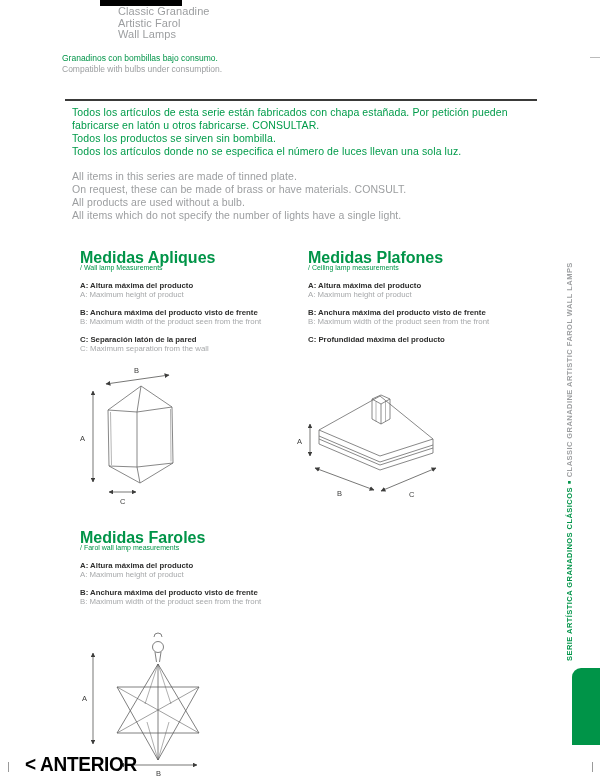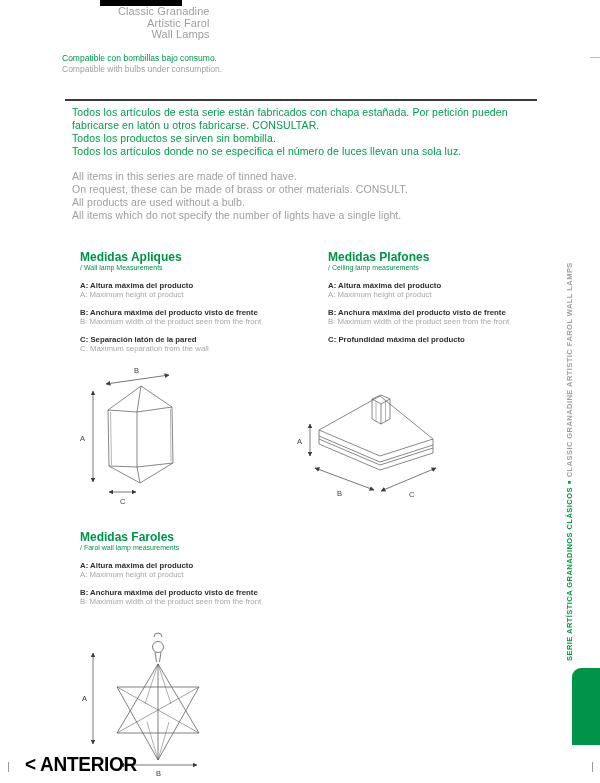--- a/index.html
+++ b/index.html
@@ -3,37 +3,37 @@
 <meta charset="utf-8">
 <style>
   html,body{margin:0;padding:0;background:#fff;}
   .page{position:relative;width:600px;height:783px;background:#ffffff;overflow:hidden;
         font-family:"Liberation Sans", sans-serif;-webkit-font-smoothing:antialiased;}
   .abs{position:absolute;}
   
   .top-bar{left:100px;top:0;width:82px;height:6px;background:#000;}
   
   .title-es{left:33px;top:6px;color:#009448;font-weight:bold;font-size:11px;line-height:11.5px;letter-spacing:.1px;}
-  .title-en{left:118px;top:6px;color:#9c9ea0;font-size:11px;line-height:11.5px;letter-spacing:.1px;text-align:right;}
+  .title-en{left:118px;top:6px;color:#9c9ea0;font-size:11px;line-height:11.5px;letter-spacing:.1px;}
   
   .compat{left:62px;top:53px;font-size:8.5px;line-height:11px;}
   .compat .es{color:#009448;}
   .compat .en{color:#9c9ea0;text-align:right;}
   
   .rule{left:65px;top:99px;width:472px;height:2px;background:#3a3a39;}
   
   .intro{font-size:10.5px;line-height:13px;letter-spacing:.1px;}
   .intro-es{left:72px;top:106px;color:#009b4a;}
   .intro-en{left:72px;top:170px;color:#9c9ea0;}
   
   .msec{width:235px;}
   .msec-apliques{left:80px;top:252px;}
-  .msec-plafones{left:308px;top:252px;margin-left:20px;}
+  .msec-plafones{left:308px;top:252px;}
   .msec-faroles{left:80px;top:532px;}
-  .m-title{color:#009448;font-weight:bold;font-size:12px;line-height:11px;}
+  .m-title{color:#009448;font-weight:bold;font-size:16px;line-height:11px;}
   .m-sub{color:#009448;font-size:7px;line-height:9px;margin-bottom:9px;}
   .m-item{margin-bottom:9px;}
   .m-es{color:#2f2f2e;font-weight:600;font-size:7.8px;line-height:9px;}
   .m-en{color:#a6a8aa;font-size:7.8px;line-height:9px;}
   
   .svg-aplique{left:70px;top:365px;}
   .svg-plafon{left:285px;top:378px;}
   .svg-farol{left:75px;top:630px;}
   svg text{font-family:"Liberation Sans", sans-serif;font-size:7.5px;fill:#3c3c3b;}
   
@@ -59,35 +59,35 @@
 
   <div class="abs top-bar"></div>
 
   <div class="abs title-en">
     <div>Classic Granadine</div>
     <div>Artistic Farol</div>
     <div>Wall Lamps</div>
   </div>
 
   <div class="abs compat">
-    <div class="es">Compatible con bombillas bajo consumo.</div>
+    <div class="es">Granadinos con bombillas bajo consumo.</div>
     <div class="en">Compatible with bulbs under consumption.</div>
   </div>
 
   <div class="abs rule"></div>
 
   <div class="abs intro intro-es">
     <div>Todos los artículos de esta serie están fabricados con chapa estañada. Por petición pueden</div>
     <div>fabricarse en latón u otros fabricarse. CONSULTAR.</div>
     <div>Todos los productos se sirven sin bombilla.</div>
     <div>Todos los artículos donde no se especifica el número de luces llevan una sola luz.</div>
   </div>
   <div class="abs intro intro-en">
-    <div>All items in this series are made of tinned have.</div>
-    <div>On request, these can be made of brass or other materials. CONSULT.</div>
+    <div>All items in this series are made of tinned plate.</div>
+    <div>On request, these can be made of brass or have materials. CONSULT.</div>
     <div>All products are used without a bulb.</div>
     <div>All items which do not specify the number of lights have a single light.</div>
   </div>
 
   <div class="abs msec msec-apliques">
     <div class="m-title">Medidas Apliques</div>
     <div class="m-sub">/ Wall lamp Measurements</div>
     <div class="m-item">
       <div class="m-es">A: Altura máxima del producto</div>
       <div class="m-en">A: Maximum height of product</div>

